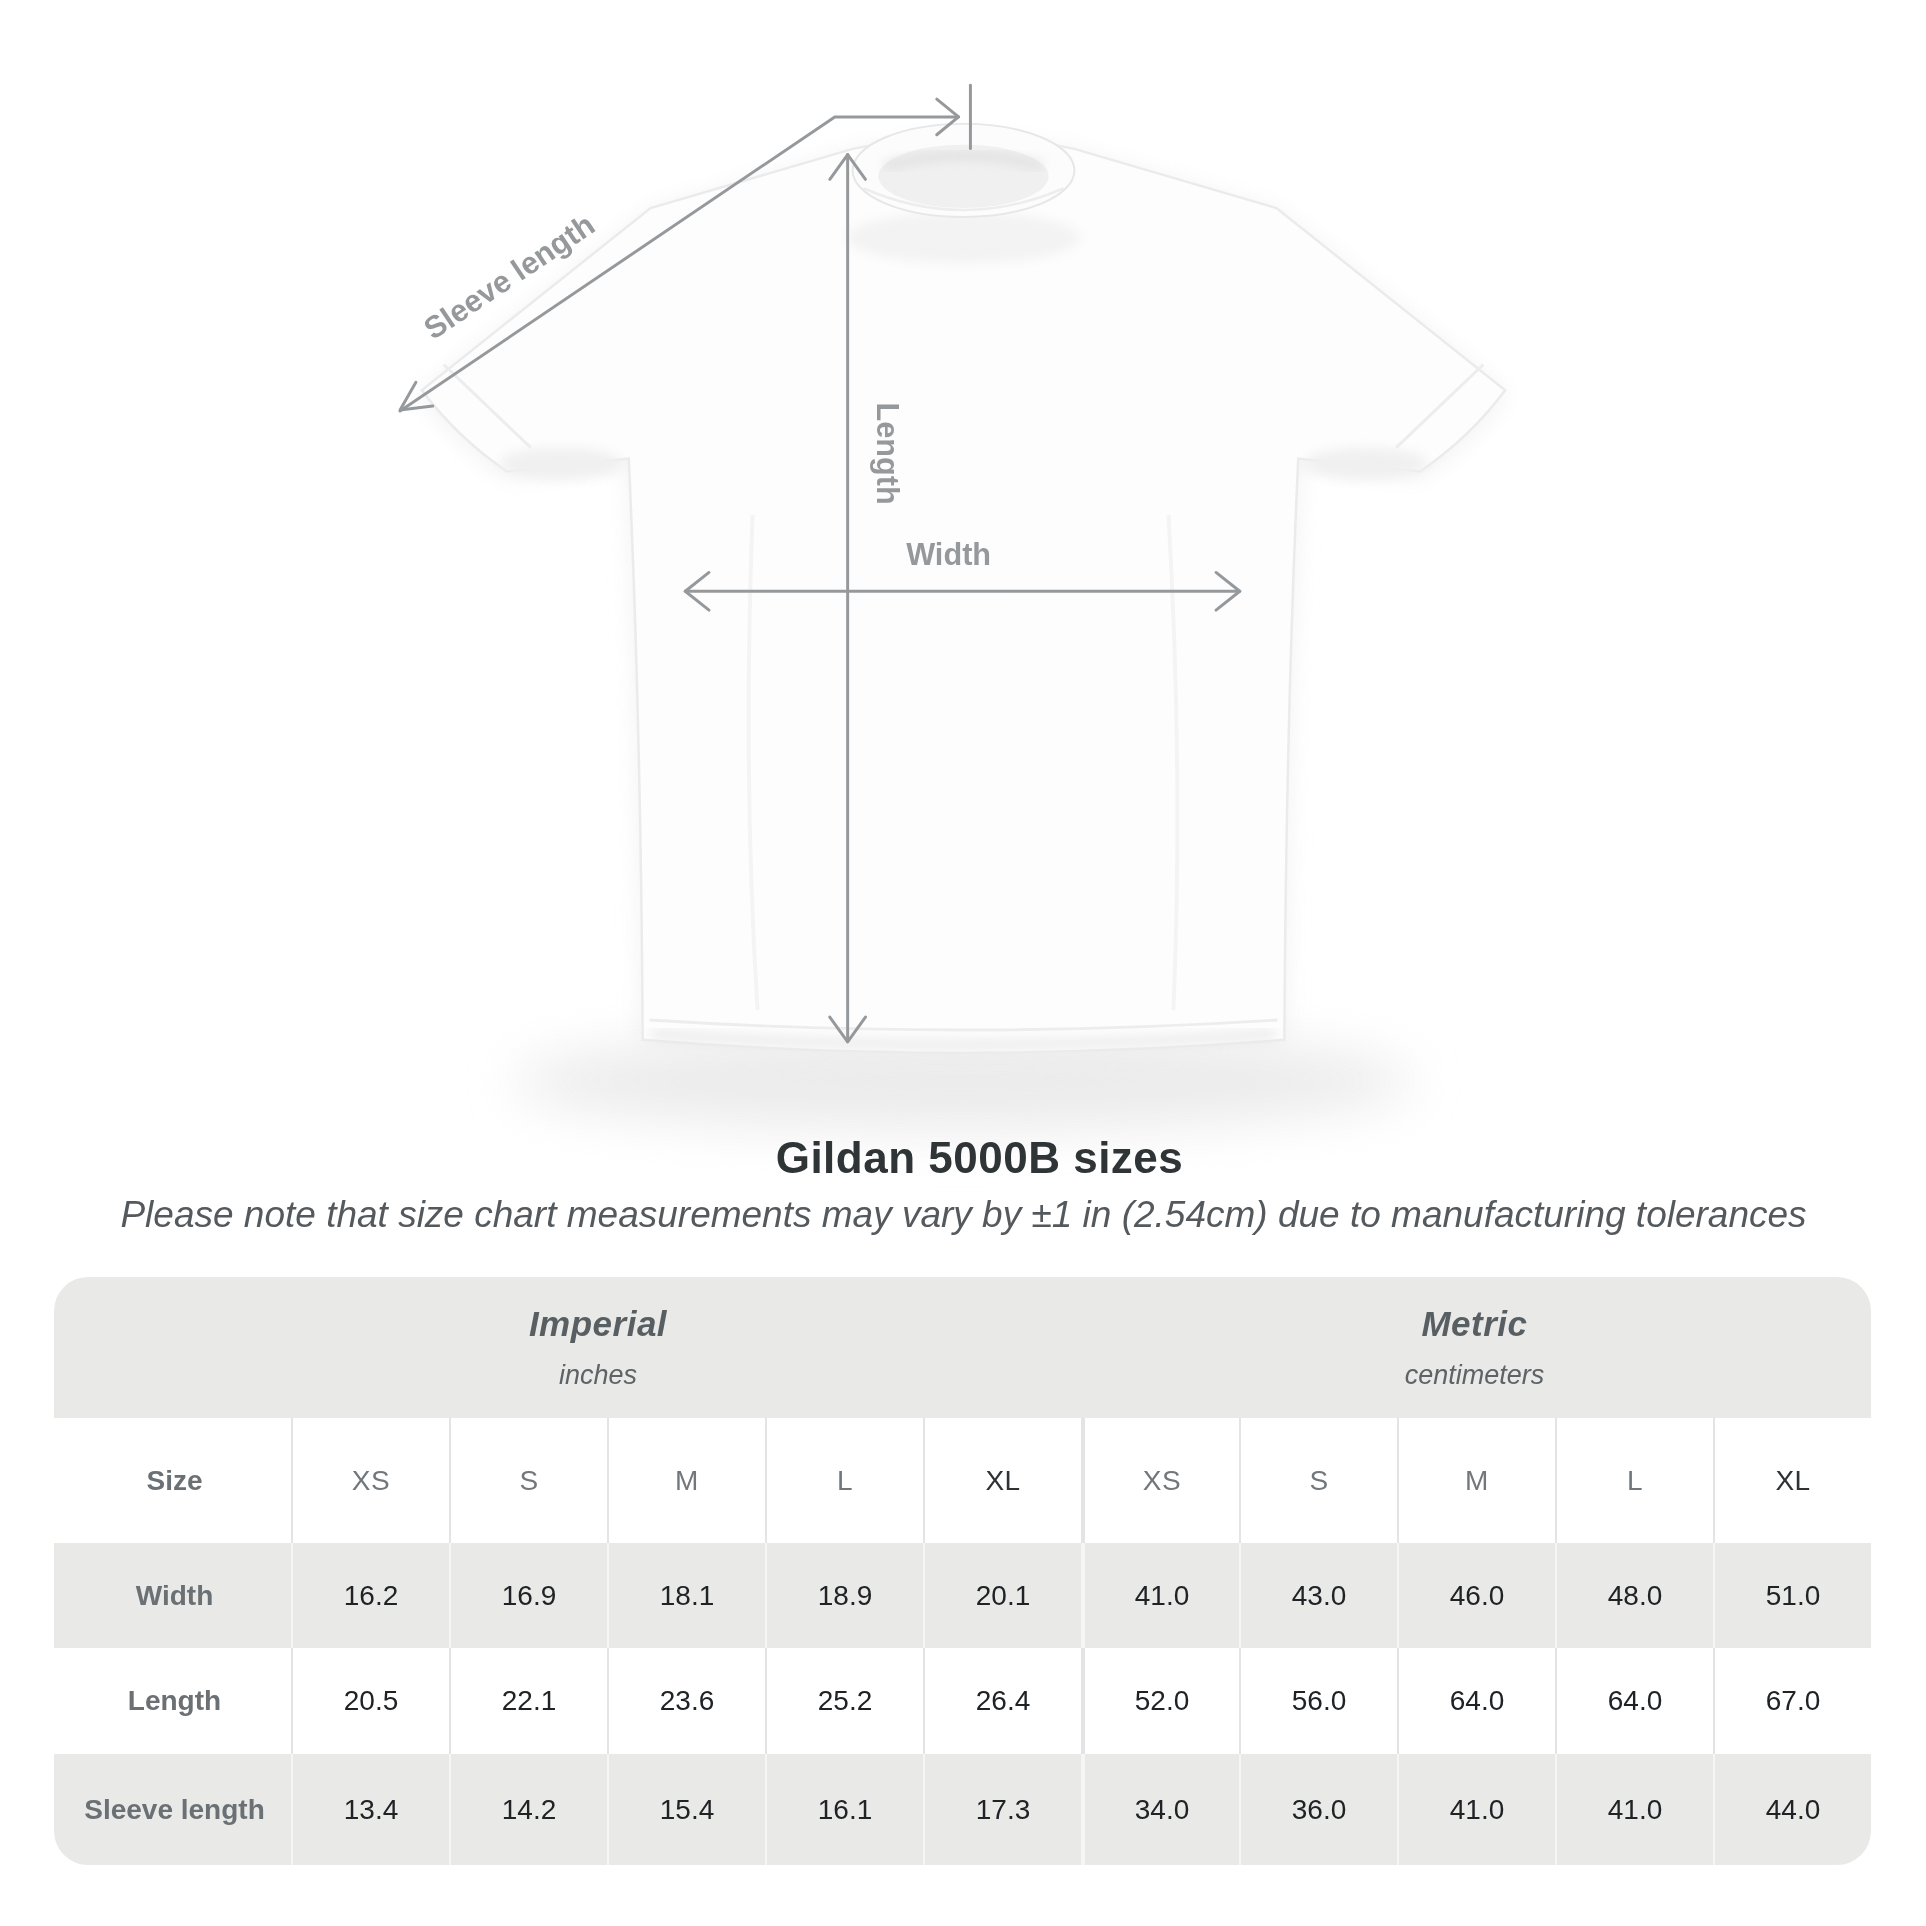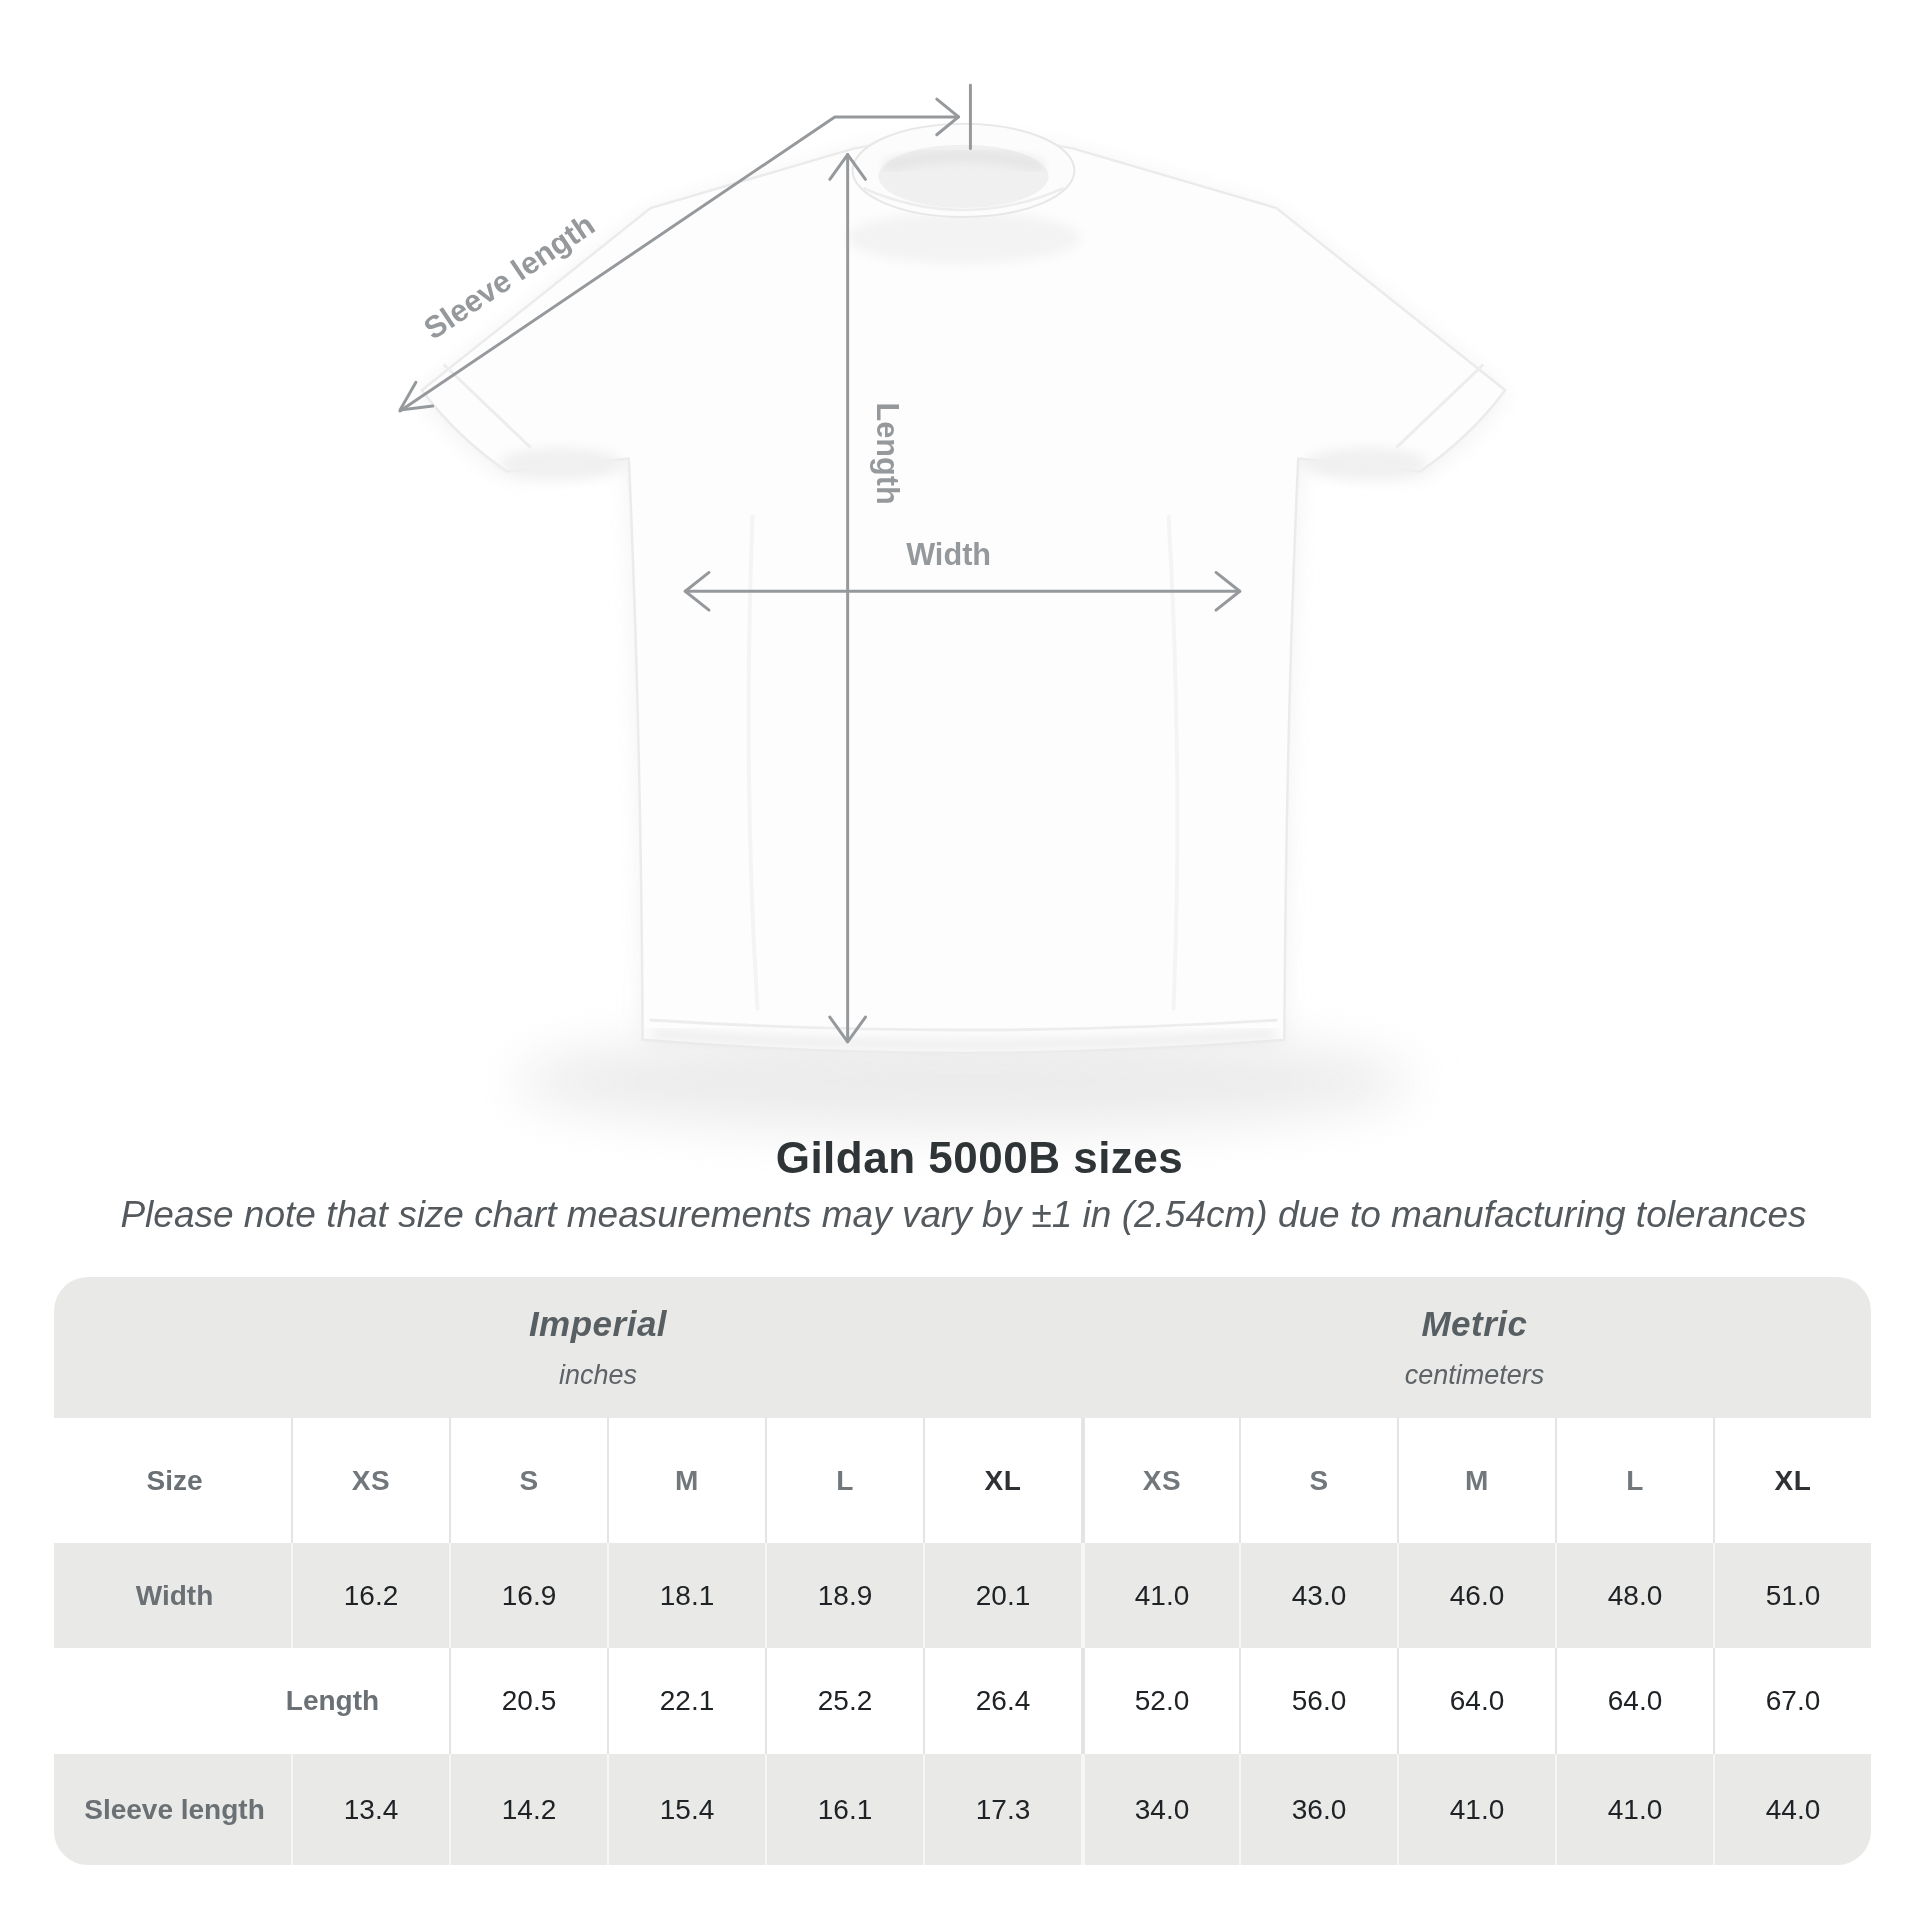--- a/index.html
+++ b/index.html
@@ -34,21 +34,21 @@
   .row-data{background:#e9e9e8;}
   .row-w{height:105px;}
   .row-l{height:106px;background:#ffffff;}
   .row-s{height:112px;}
   .row-head .c{border-left:2px solid #e4e4e4;}
   .row-l .c{border-left:2px solid #e4e4e4;}
   .row-w .c,.row-s .c{border-left:2px solid #f6f6f6;}
   .cell.divider{border-left-width:4px !important;}
 
   .hdr-size{font-size:28px;font-weight:bold;color:#6a7074;}
-  .hdr-col{font-size:28px;font-weight:bold;color:#72777b;letter-spacing:0.5px;}
+  .hdr-col{font-size:28px;font-weight:normal;color:#72777b;letter-spacing:0.5px;}
   .hdr-col.dark{color:#2e3235;}
   .row-label{font-size:28px;font-weight:bold;color:#6a7074;}
   .val{font-size:28px;color:#202326;}
 </style>
 </head>
 <body>
 
 <div id="page">
 
   <svg id="diagram" viewBox="0 0 1946 1250" xmlns="http://www.w3.org/2000/svg">
@@ -154,20 +154,21 @@
       <div class="cell c val">43.0</div>
       <div class="cell c val">46.0</div>
       <div class="cell c val">48.0</div>
       <div class="cell c val">51.0</div>
     </div>
 
     <div class="trow row-l">
       <div class="cell c0 row-label">Length</div>
       <div class="cell c val">20.5</div>
       <div class="cell c val">22.1</div>
+      <div class="cell c val">23.6</div>
       <div class="cell c val">25.2</div>
       <div class="cell c val">26.4</div>
       <div class="cell c val divider">52.0</div>
       <div class="cell c val">56.0</div>
       <div class="cell c val">64.0</div>
       <div class="cell c val">64.0</div>
       <div class="cell c val">67.0</div>
     </div>
 
     <div class="trow row-data row-s">

